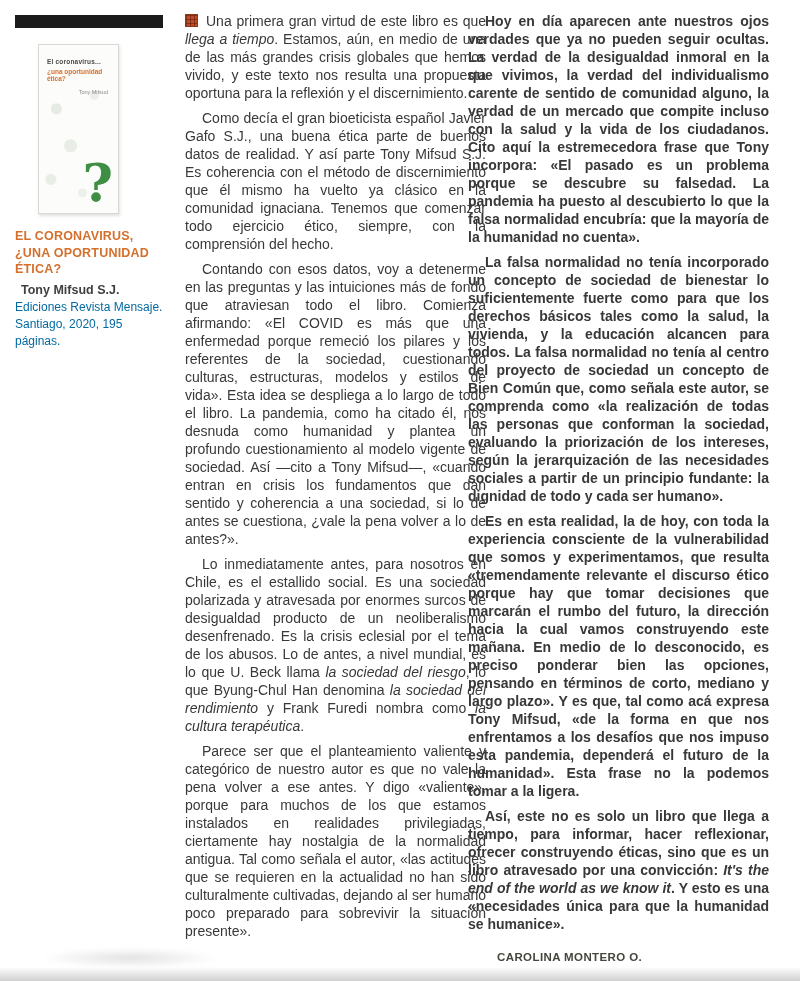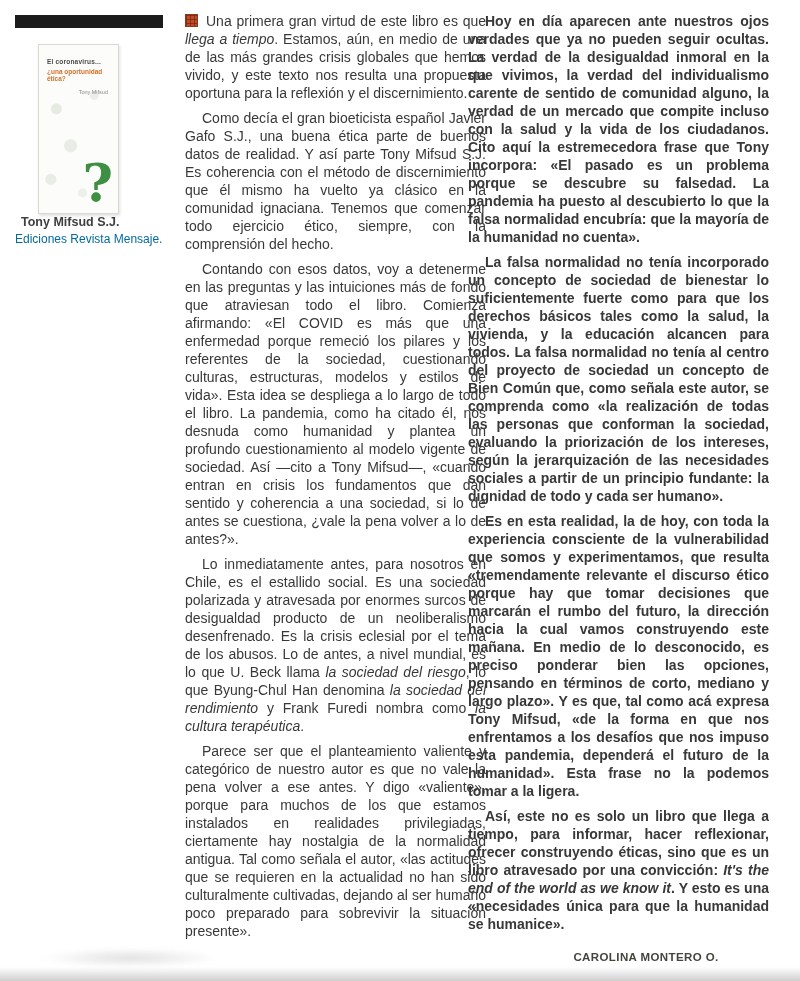--- a/index.html
+++ b/index.html
@@ -61,21 +61,21 @@
     background-color:#bf4b27;
     border:1px solid #93381b;
     background-image:
       linear-gradient(rgba(90,30,10,.55) 1px, transparent 1px),
       linear-gradient(90deg, rgba(90,30,10,.55) 1px, transparent 1px);
     background-size:4px 4px;
   }
 
   .signature{
     position:absolute;left:497px;top:951px;width:298px;
-    text-align:center;font-size:11.5px;font-weight:bold;
+    text-align:left;font-size:11.5px;font-weight:bold;
     letter-spacing:.4px;color:#45453c;
   }
 
   
   .smudge{
     position:absolute;left:40px;top:948px;width:180px;height:20px;
     background:radial-gradient(ellipse at center, rgba(120,120,120,.22), transparent 70%);
     filter:blur(2px);
   }
   .bottom-shade{
@@ -91,22 +91,24 @@
   <aside class="sidebar">
     <div class="black-bar"></div>
 
     <div class="cover">
       <span class="cover-line1">El coronavirus...</span>
       <span class="cover-line2">¿una oportunidad ética?</span>
       <span class="cover-author">Tony Mifsud</span>
       <span class="cover-qmark">?</span>
     </div>
 
+    <h2 class="book-title">EL CORONAVIRUS, ¿UNA OPORTUNIDAD ÉTICA?</h2>
     <div class="book-author">Tony Mifsud S.J.</div>
     <div class="book-publisher">Ediciones Revista Mensaje.</div>
+    <div class="book-edition">Santiago, 2020, 195 páginas.</div>
   </aside>
 
   <main>
     <div class="col col-1">
         <p class="para first"><span class="bullet"></span><span>Una primera gran virtud de este libro es que </span><em>llega a tiempo</em><span>. Estamos, aún, en medio de una de las más grandes crisis globales que hemos vivido, y este texto nos resulta una propuesta oportuna para la reflexión y el discernimiento.</span></p>
         <p class="para"><span>Como decía el gran bioeticista español Javier Gafo S.J., una buena ética parte de buenos datos de realidad. Y así parte Tony Mifsud S.J. Es coherencia con el método de discernimiento que él mismo ha vuelto ya clásico en la comunidad ignaciana. Tenemos que comenzar todo ejercicio ético, siempre, con la comprensión del hecho.</span></p>
         <p class="para"><span>Contando con esos datos, voy a detenerme en las preguntas y las intuiciones más de fondo que atraviesan todo el libro. Comienza afirmando: «El COVID es más que una enfermedad porque remeció los pilares y los referentes de la sociedad, cuestionando culturas, estructuras, modelos y estilos de vida». Esta idea se despliega a lo largo de todo el libro. La pandemia, como ha citado él, nos desnuda como humanidad y plantea un profundo cuestionamiento al modelo vigente de sociedad. Así —cito a Tony Mifsud—, «cuando entran en crisis los fundamentos que dan sentido y coherencia a una sociedad, si lo de antes se cuestiona, ¿vale la pena volver a lo de antes?».</span></p>
         <p class="para"><span>Lo inmediatamente antes, para nosotros en Chile, es el estallido social. Es una sociedad polarizada y atravesada por enormes surcos de desigualdad producto de un neoliberalismo desenfrenado. Es la crisis eclesial por el tema de los abusos. Lo de antes, a nivel mundial, es lo que U. Beck llama </span><em>la sociedad del riesgo</em><span>, lo que Byung-Chul Han denomina </span><em>la sociedad del rendimiento</em><span> y Frank Furedi nombra como </span><em>la cultura terapéutica</em><span>.</span></p>
         <p class="para"><span>Parece ser que el planteamiento valiente y categórico de nuestro autor es que no vale la pena volver a ese antes. Y digo «valiente», porque para muchos de los que estamos instalados en realidades privilegiadas, ciertamente hay nostalgia de la normalidad antigua. Tal como señala el autor, «las actitudes que se requieren en la actualidad no han sido culturalmente cultivadas, dejando al ser humano poco preparado para sobrevivir la situación presente».</span></p>
       </div>

